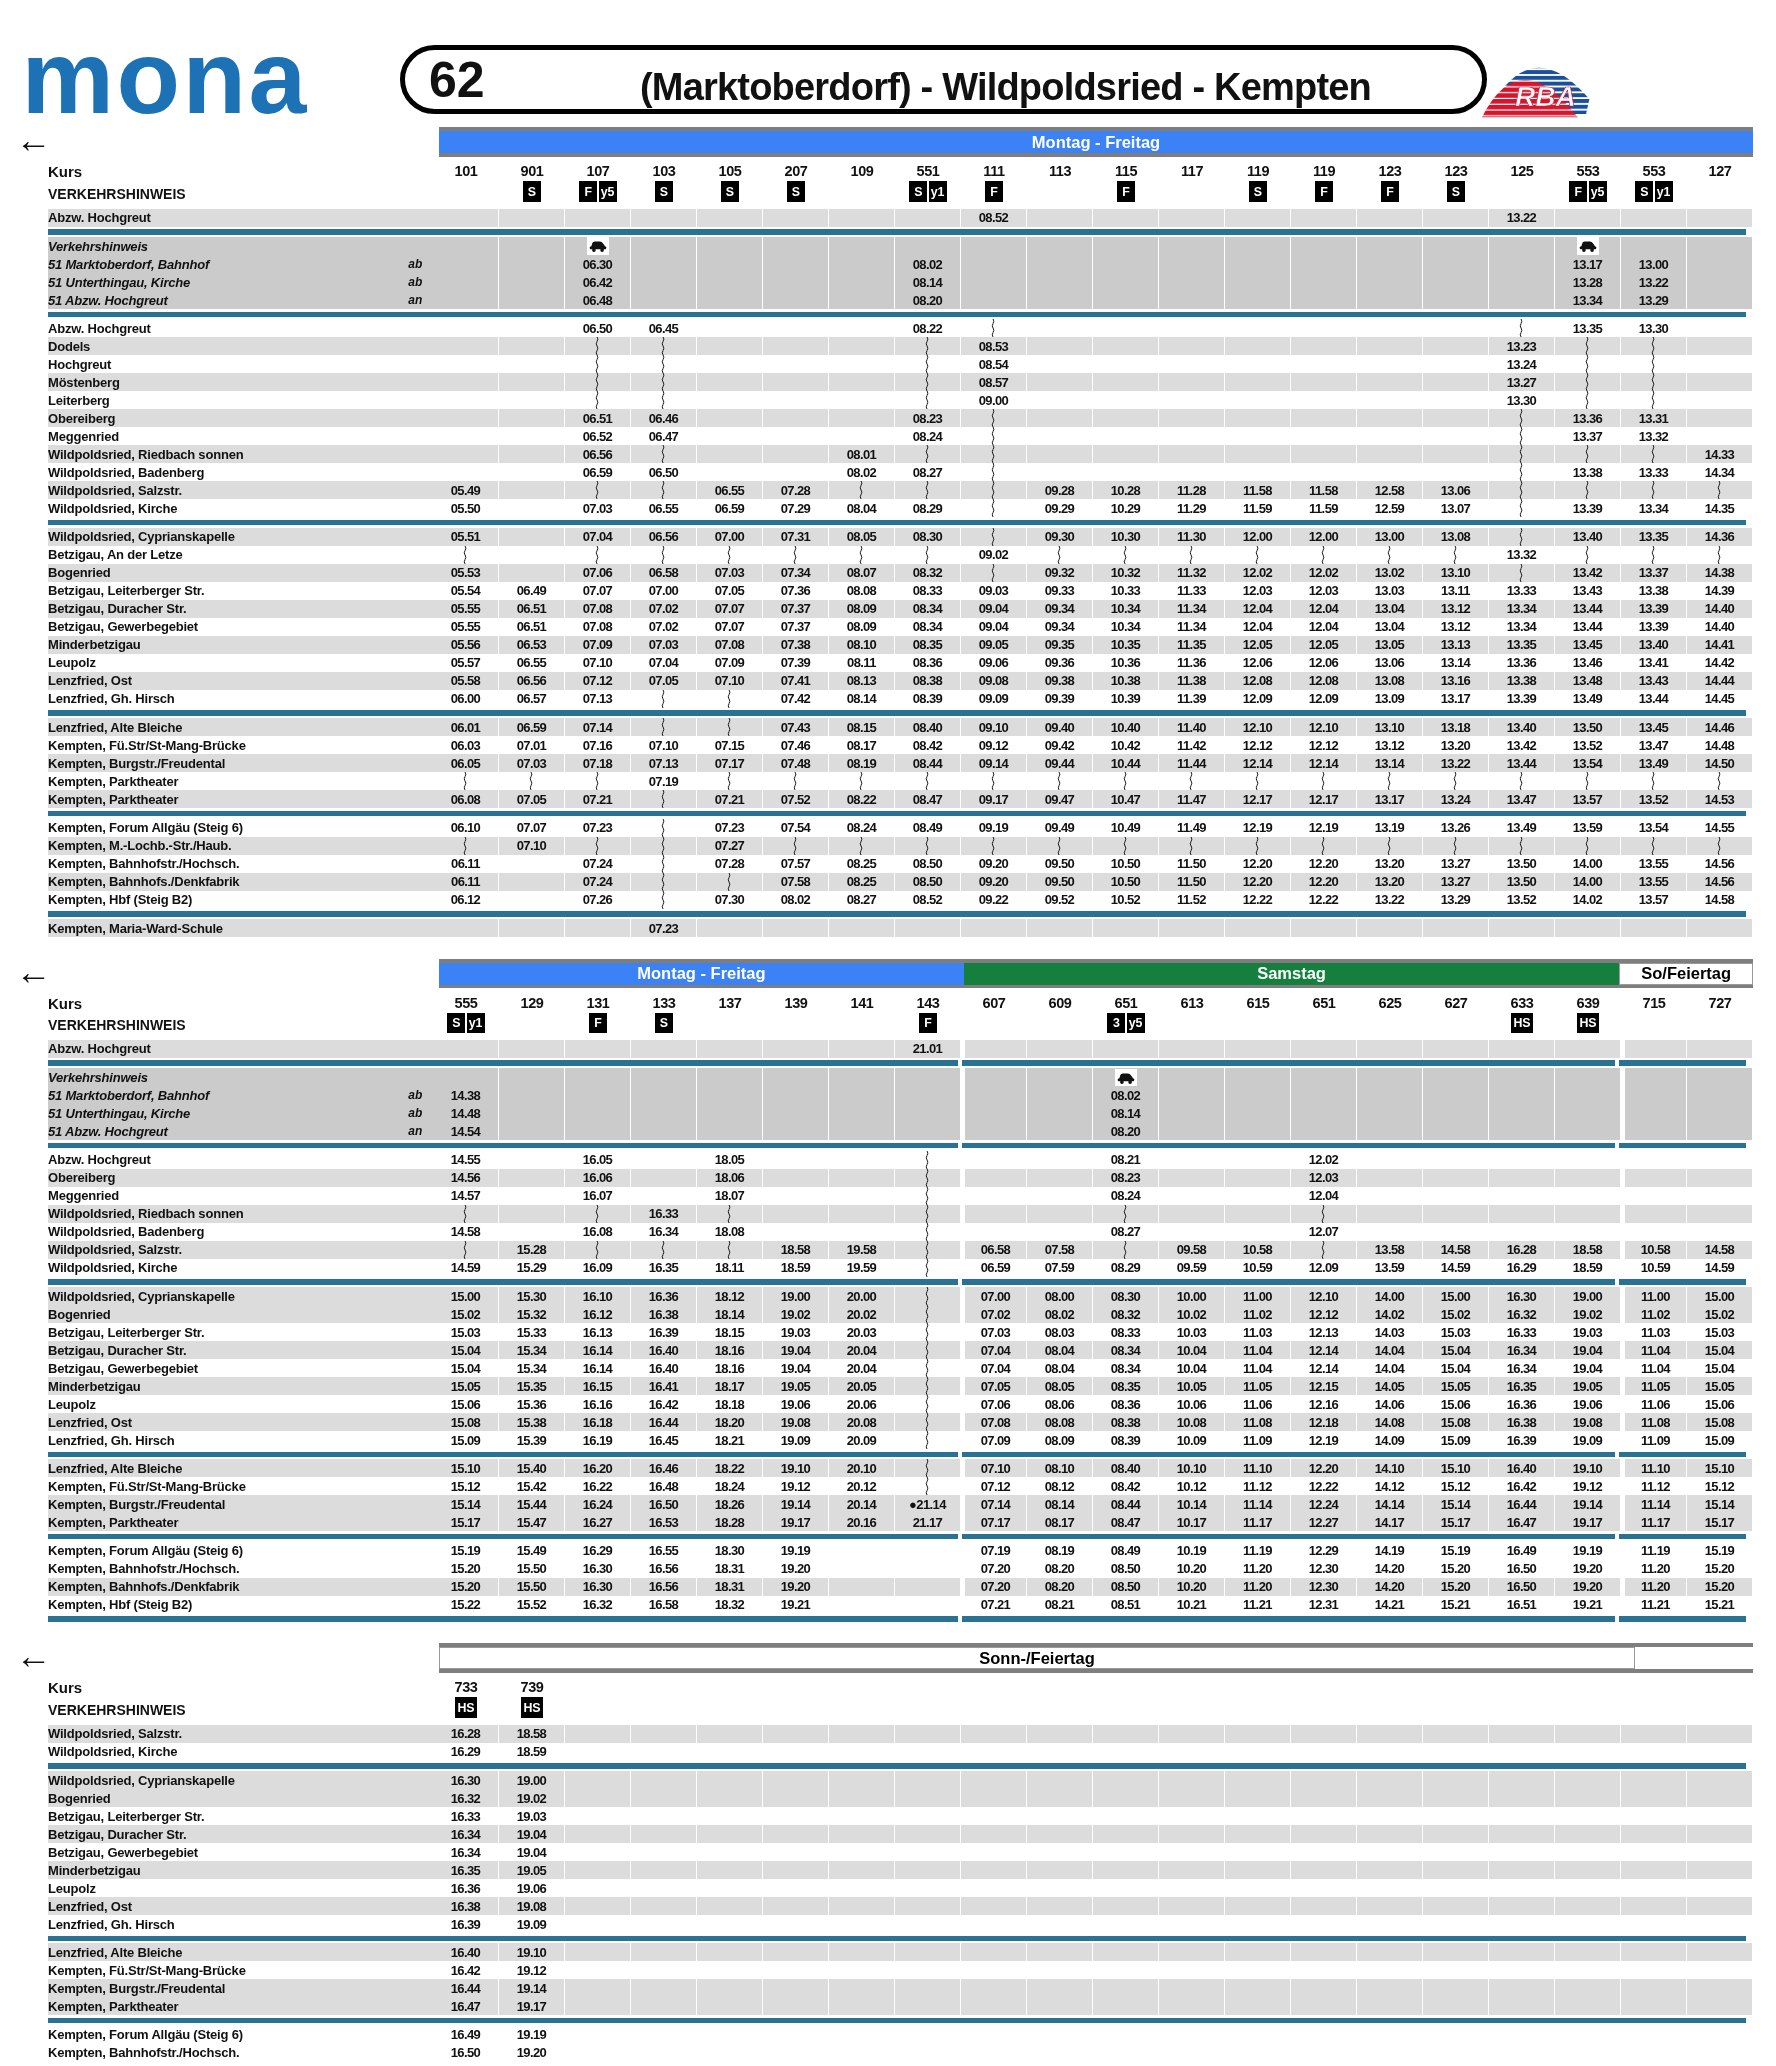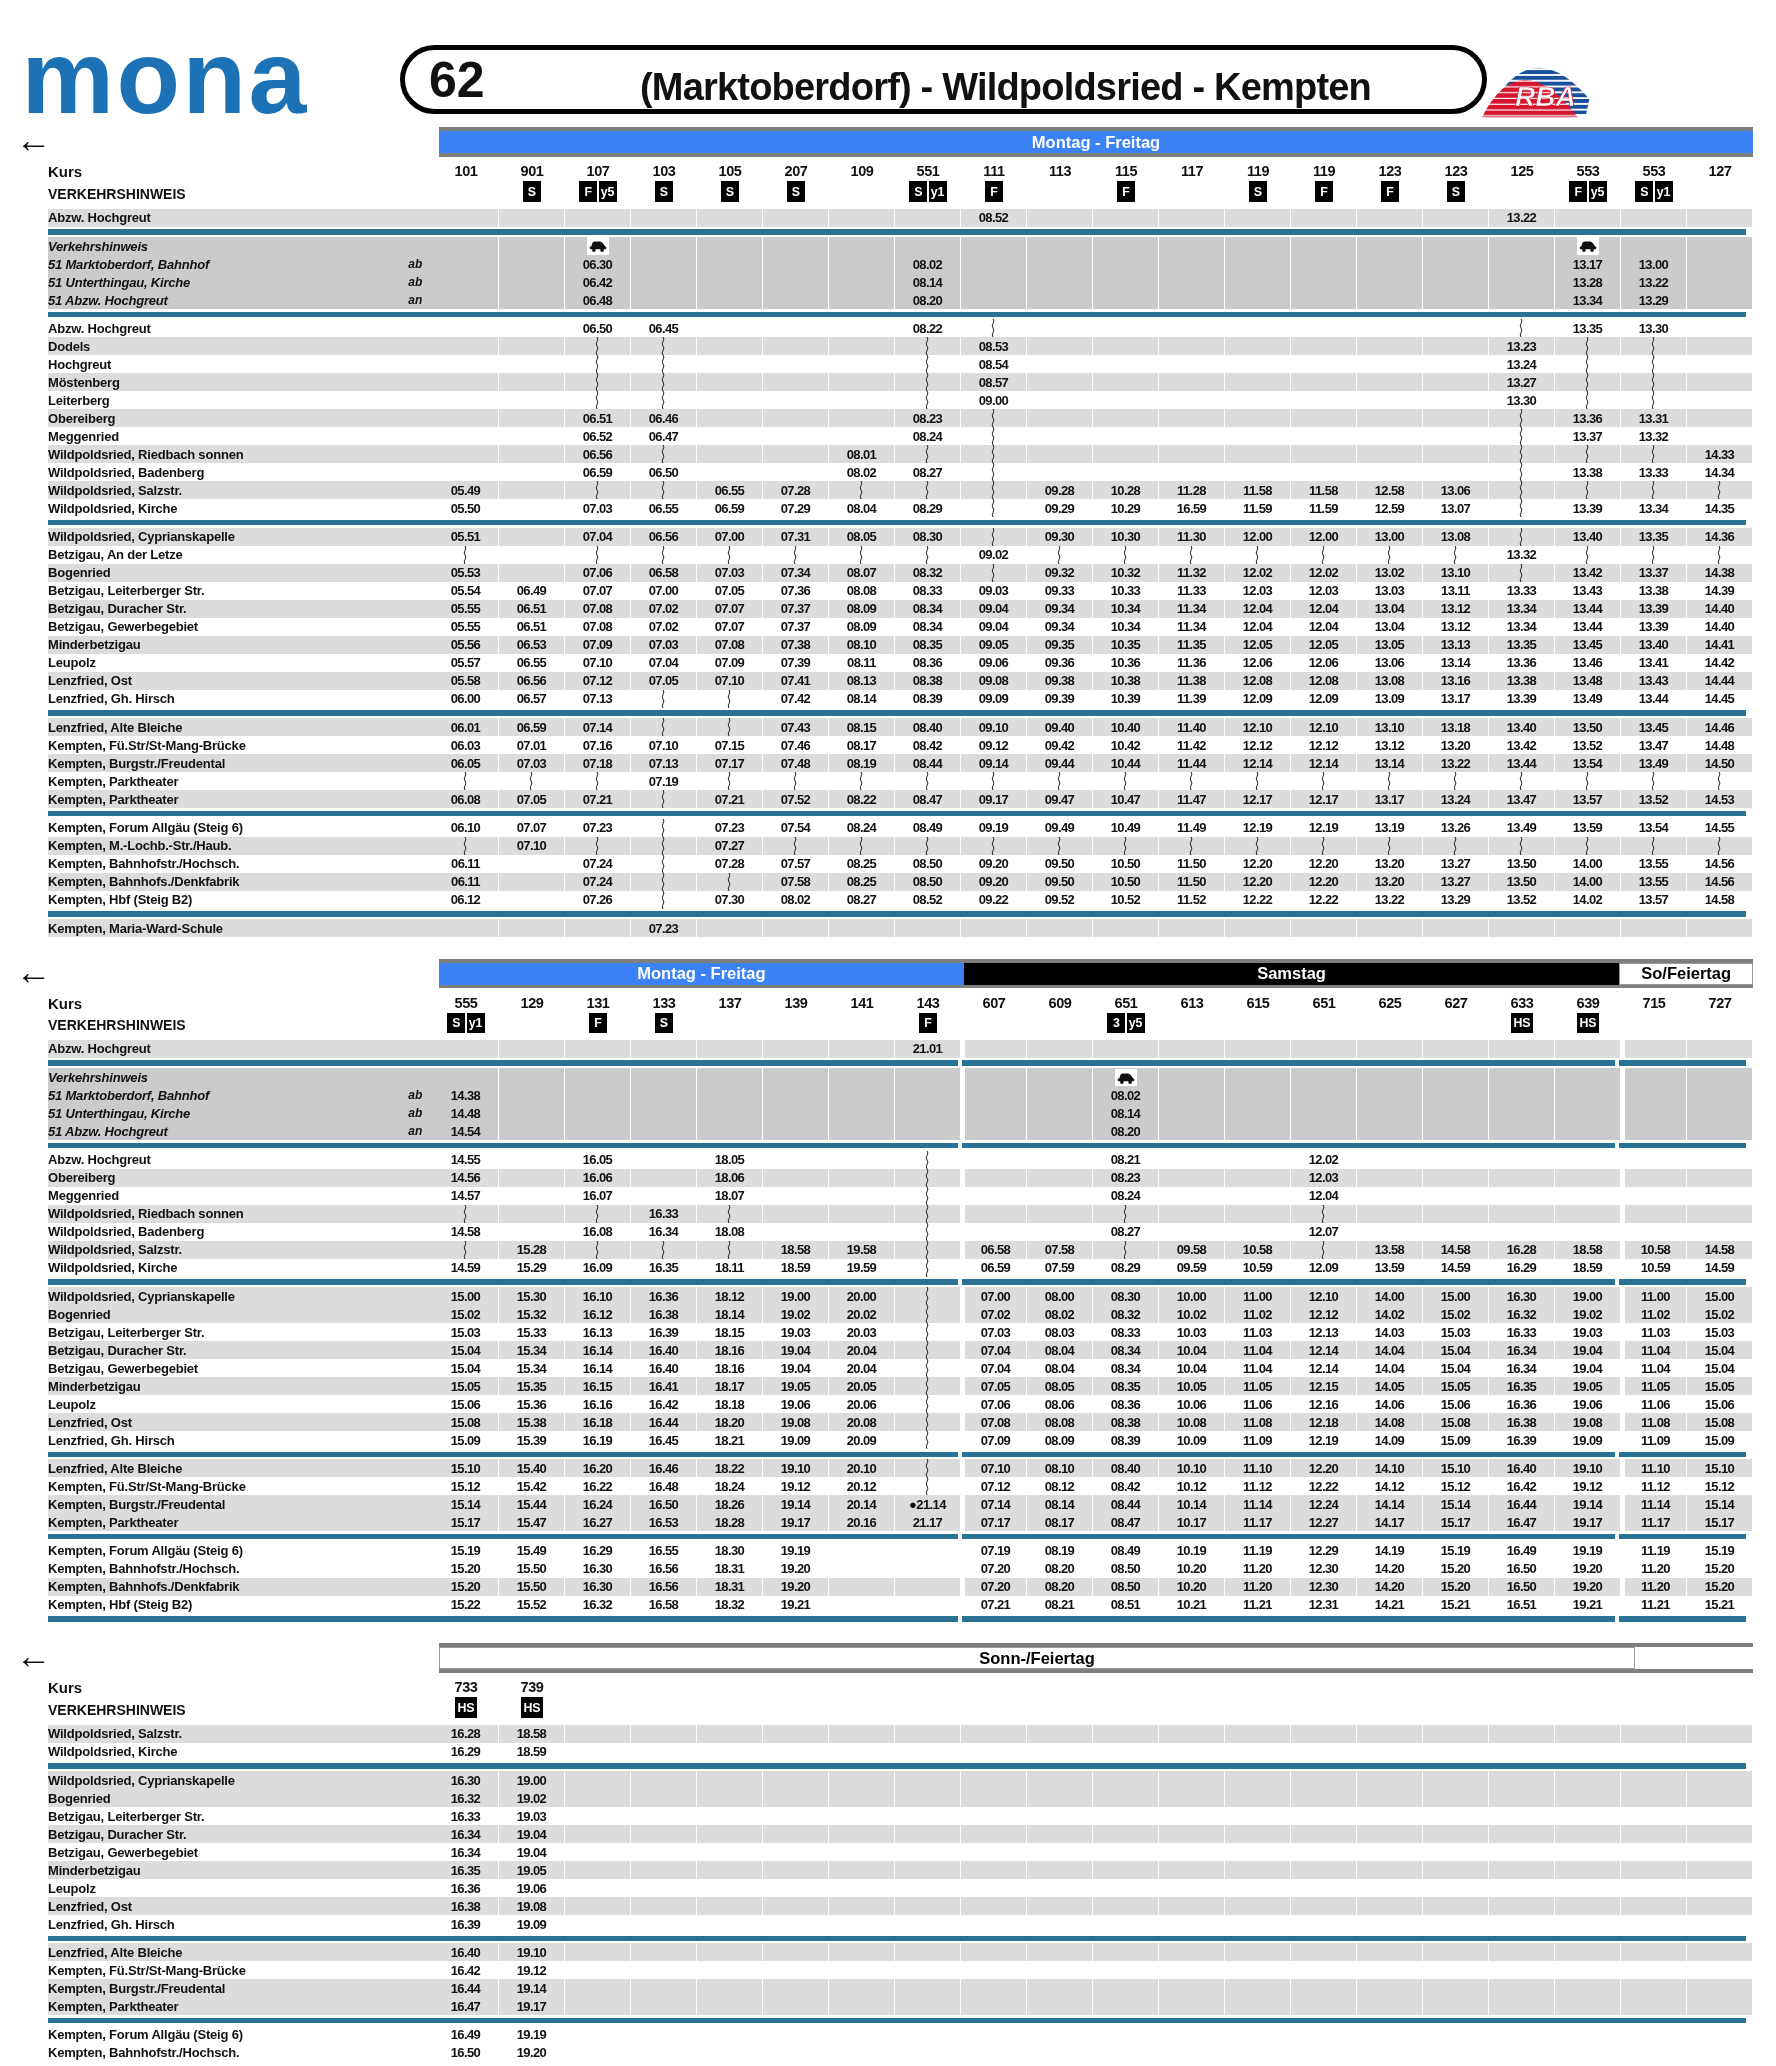--- a/index.html
+++ b/index.html
@@ -27,21 +27,21 @@
   .rba-sub { color:#c40f2e; font-size:9px; font-weight:700; font-style:italic; margin-top:0.8px; letter-spacing:0.2px; }
   
   .tbl { position:relative; padding-left:48px; width:1777px; }
   .arrow { position:absolute; left:15.7px; font-size:36px; font-weight:700; line-height:25px; }
   .bars { margin-left:391px; width:1314px; }
   .bars-strip { height:4.1px; background:#7e7e7e; }
   .bars-row { display:flex; height:22px; }
   .bars-strip2 { height:3.3px; background:#7e7e7e; }
   .seg { display:flex; align-items:center; justify-content:center; font-size:16.5px; font-weight:700; }
   .seg.blue { background:#3b82f6; color:#fff; }
-  .seg.grey { background:#000000; color:#fff; }
+  .seg.grey { background:#15803d; color:#fff; }
   .seg.white { background:#fff; color:#000; border:0.8px solid #9a9a9a; }
   .kursrow { display:grid; grid-template-columns:335px 50px repeat(20,66px); margin-top:6.6px; }
   .kurs-label { font-size:15px; font-weight:700; }
   .vkh-label { font-size:14px; font-weight:700; margin-top:5.8px; }
   .kurs-col { text-align:center; }
   .kurs-num { font-size:14.5px; font-weight:700; letter-spacing:-0.4px; }
   .hints { margin-top:2.1px; height:21.5px; display:flex; justify-content:center; gap:1.2px; }
   .hintbox {
     background:#000; color:#fff; font-size:12.4px; font-weight:700;
     min-width:18px; height:20.7px; display:flex; align-items:center; justify-content:center; padding:0 2.1px;
@@ -784,21 +784,21 @@
           <div class="cell">07.29</div>
           <div class="cell">08.04</div>
           <div class="cell">08.29</div>
           <div class="cell">
             <svg class="sq" width="4.1" height="18" viewBox="0 0 10 44">
               <path d="M5 0 Q9 5 5 11 Q1 17 5 22 Q9 27 5 33 Q1 39 5 44" fill="none" stroke="#1a1a1a" stroke-width="2.4"></path>
             </svg>
           </div>
           <div class="cell">09.29</div>
           <div class="cell">10.29</div>
-          <div class="cell">16.59</div>
+          <div class="cell">11.29</div>
           <div class="cell">11.59</div>
           <div class="cell">11.59</div>
           <div class="cell">12.59</div>
           <div class="cell">13.07</div>
           <div class="cell">
             <svg class="sq" width="4.1" height="18" viewBox="0 0 10 44">
               <path d="M5 0 Q9 5 5 11 Q1 17 5 22 Q9 27 5 33 Q1 39 5 44" fill="none" stroke="#1a1a1a" stroke-width="2.4"></path>
             </svg>
           </div>
           <div class="cell">13.39</div>

